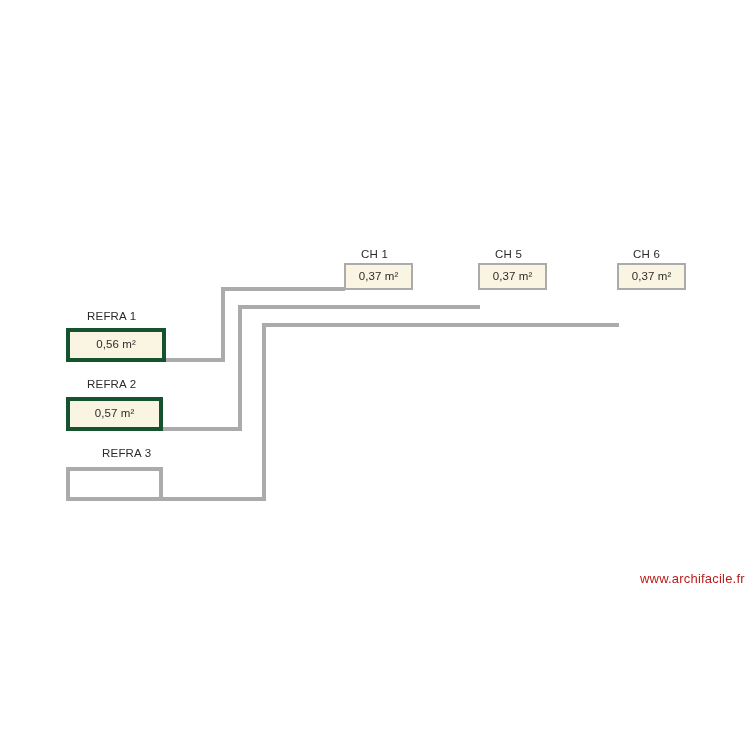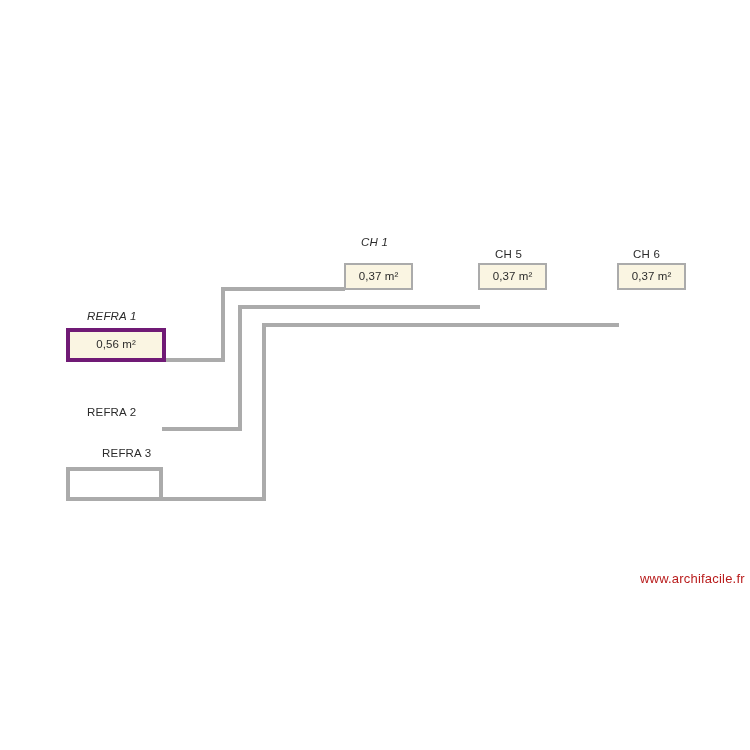--- a/index.html
+++ b/index.html
@@ -28,21 +28,21 @@
 
   
   .room {
     position: absolute;
     box-sizing: border-box;
     display: flex;
     align-items: center;
     justify-content: center;
   }
   .room-thick {
-    border: 4px solid #701a75;
+    border: 4px solid #14532d;
     background: #faf5e2;
   }
   .room-thin {
     border: 2px solid #ababab;
     background: #faf5e2;
     align-items: center;
   }
   .room-empty {
     border: 4px solid #ababab;
     background: #ffffff;
@@ -85,33 +85,36 @@
   <div class="wall" style="left:165px; top:358px; width:60px; height:4px;"></div>
 
   <div class="wall" style="left:238px; top:305px; width:242px; height:4px;"></div>
   <div class="wall" style="left:238px; top:305px; width:4px; height:126px;"></div>
   <div class="wall" style="left:162px; top:427px; width:80px; height:4px;"></div>
 
   <div class="wall" style="left:262px; top:323px; width:357px; height:4px;"></div>
   <div class="wall" style="left:262px; top:323px; width:4px; height:178px;"></div>
   <div class="wall" style="left:162px; top:497px; width:104px; height:4px;"></div>
 
-  <div class="room-label" style="left:87px; top:311px;font-style:italic;">REFRA 1</div>
+  <div class="room-label" style="left:87px; top:311px;">REFRA 1</div>
   <div class="room room-thick" style="left:66px; top:328px; width:100px; height:34px;">
     <span class="room-area">0,56 m²</span>
   </div>
 
-  <div class="room-label" style="left:87px; top:379px;margin-top:28px;">REFRA 2</div>
+  <div class="room-label" style="left:87px; top:379px;">REFRA 2</div>
+  <div class="room room-thick" style="left:66px; top:397px; width:97px; height:34px;">
+    <span class="room-area">0,57 m²</span>
+  </div>
 
   <div class="room-label" style="left:87px; top:448px;margin-left:15px;">REFRA 3</div>
   <div class="room room-empty" style="left:66px; top:467px; width:97px; height:34px;">
     <span class="room-area"></span>
   </div>
 
-  <div class="room-label" style="left:361px; top:237px;font-style:italic;">CH 1</div>
+  <div class="room-label" style="left:361px; top:249px;">CH 1</div>
   <div class="room room-thin" style="left:344px; top:263px; width:69px; height:27px;">
     <span class="room-area">0,37 m²</span>
   </div>
 
   <div class="room-label" style="left:495px; top:249px;">CH 5</div>
   <div class="room room-thin" style="left:478px; top:263px; width:69px; height:27px;">
     <span class="room-area">0,37 m²</span>
   </div>
 
   <div class="room-label" style="left:633px; top:249px;">CH 6</div>

